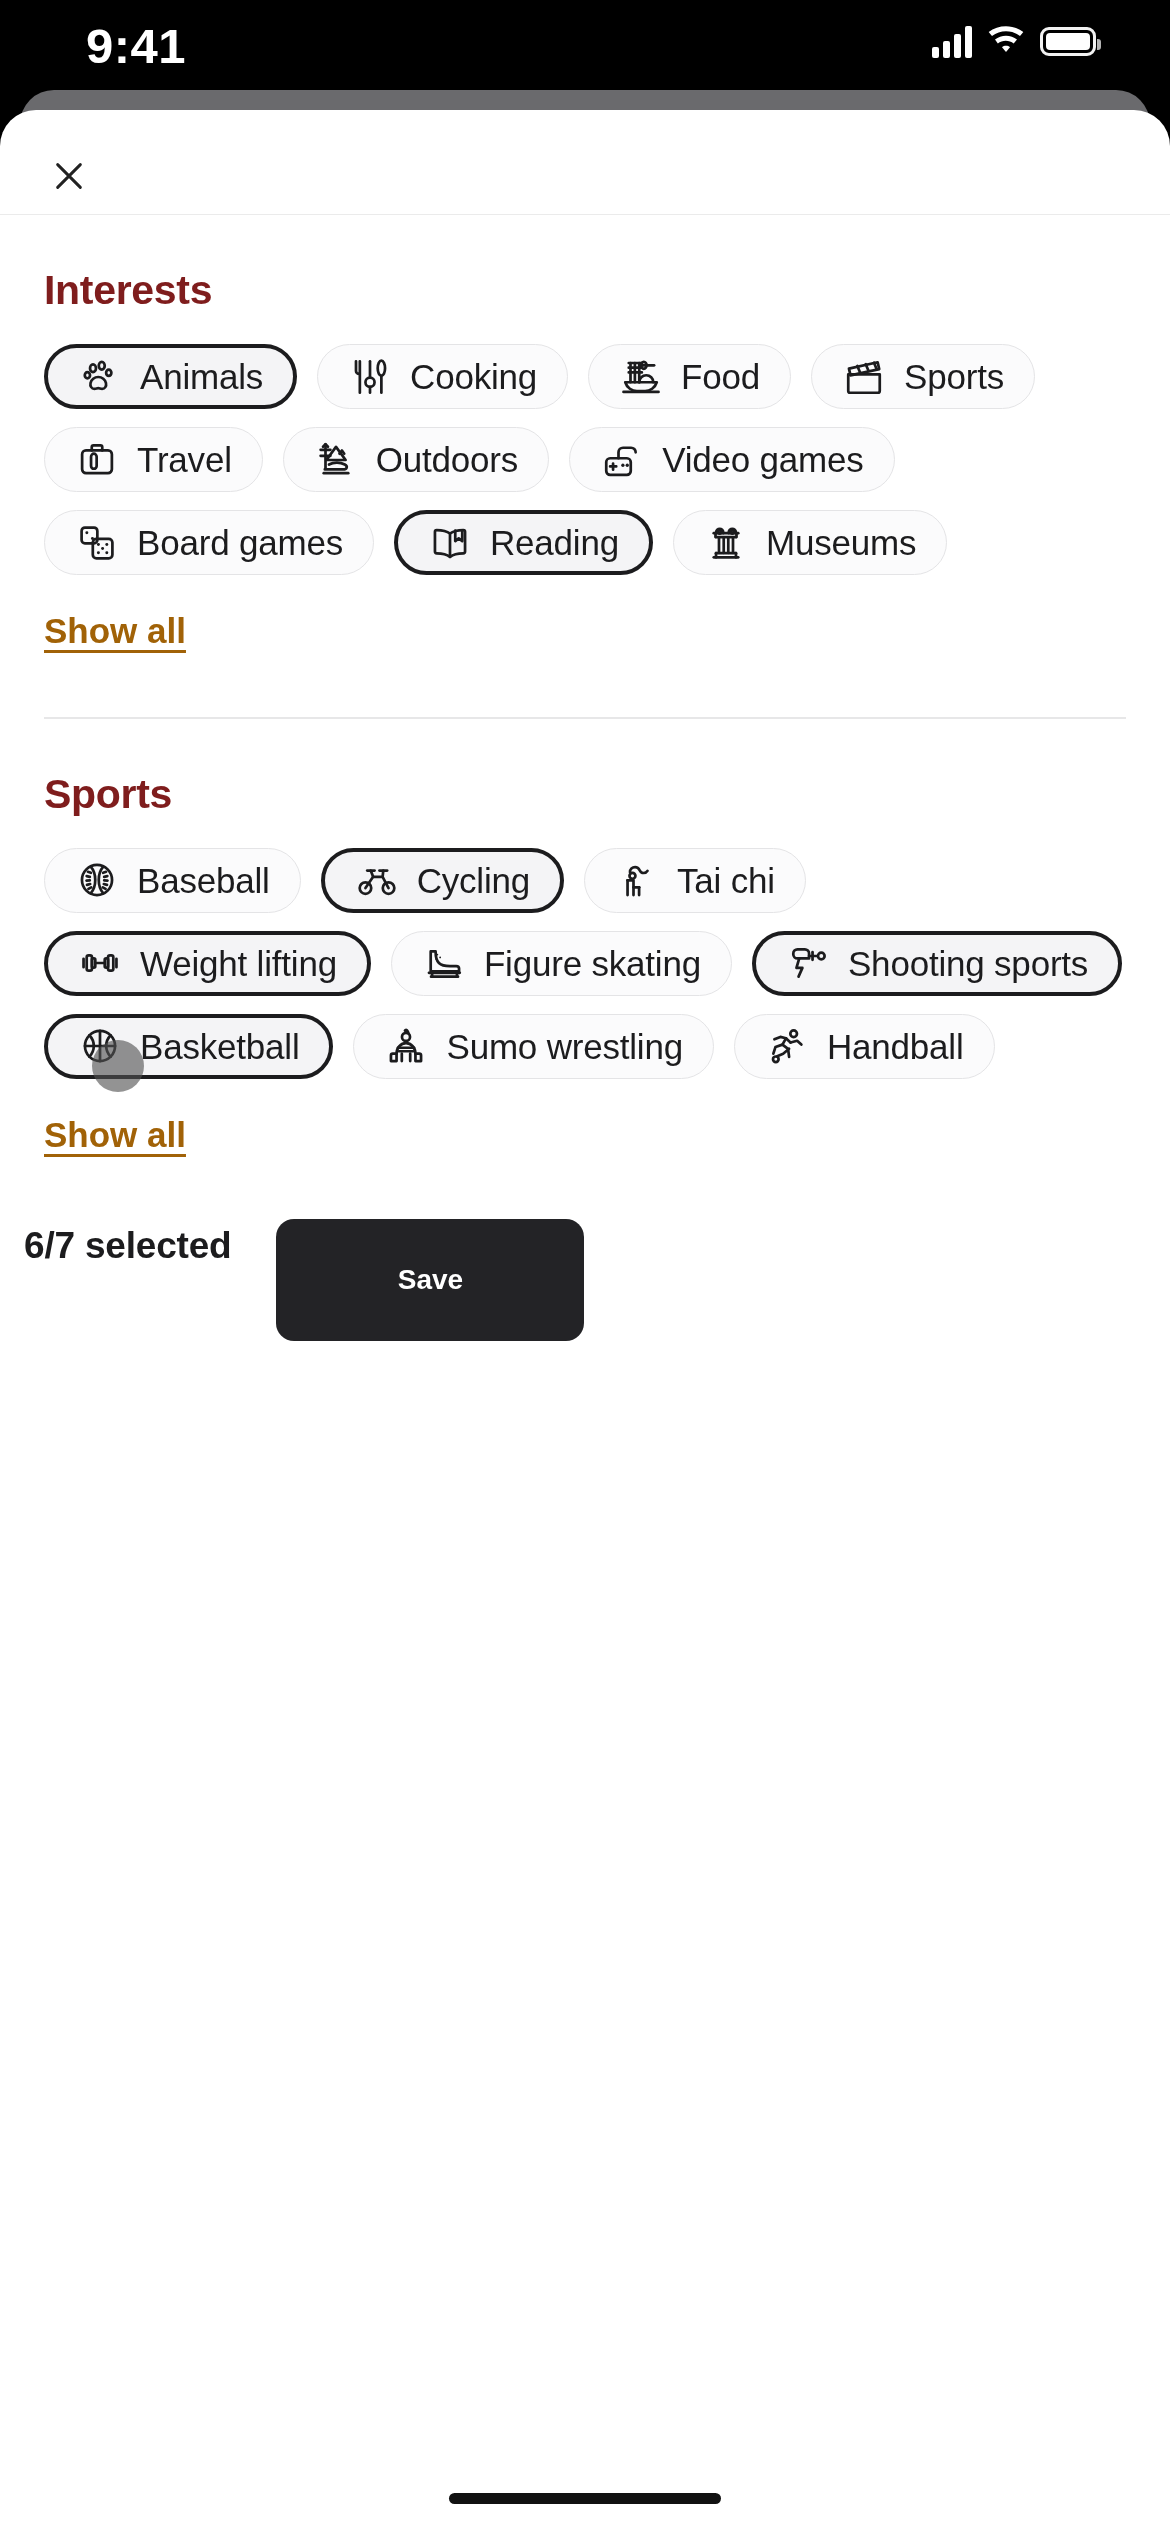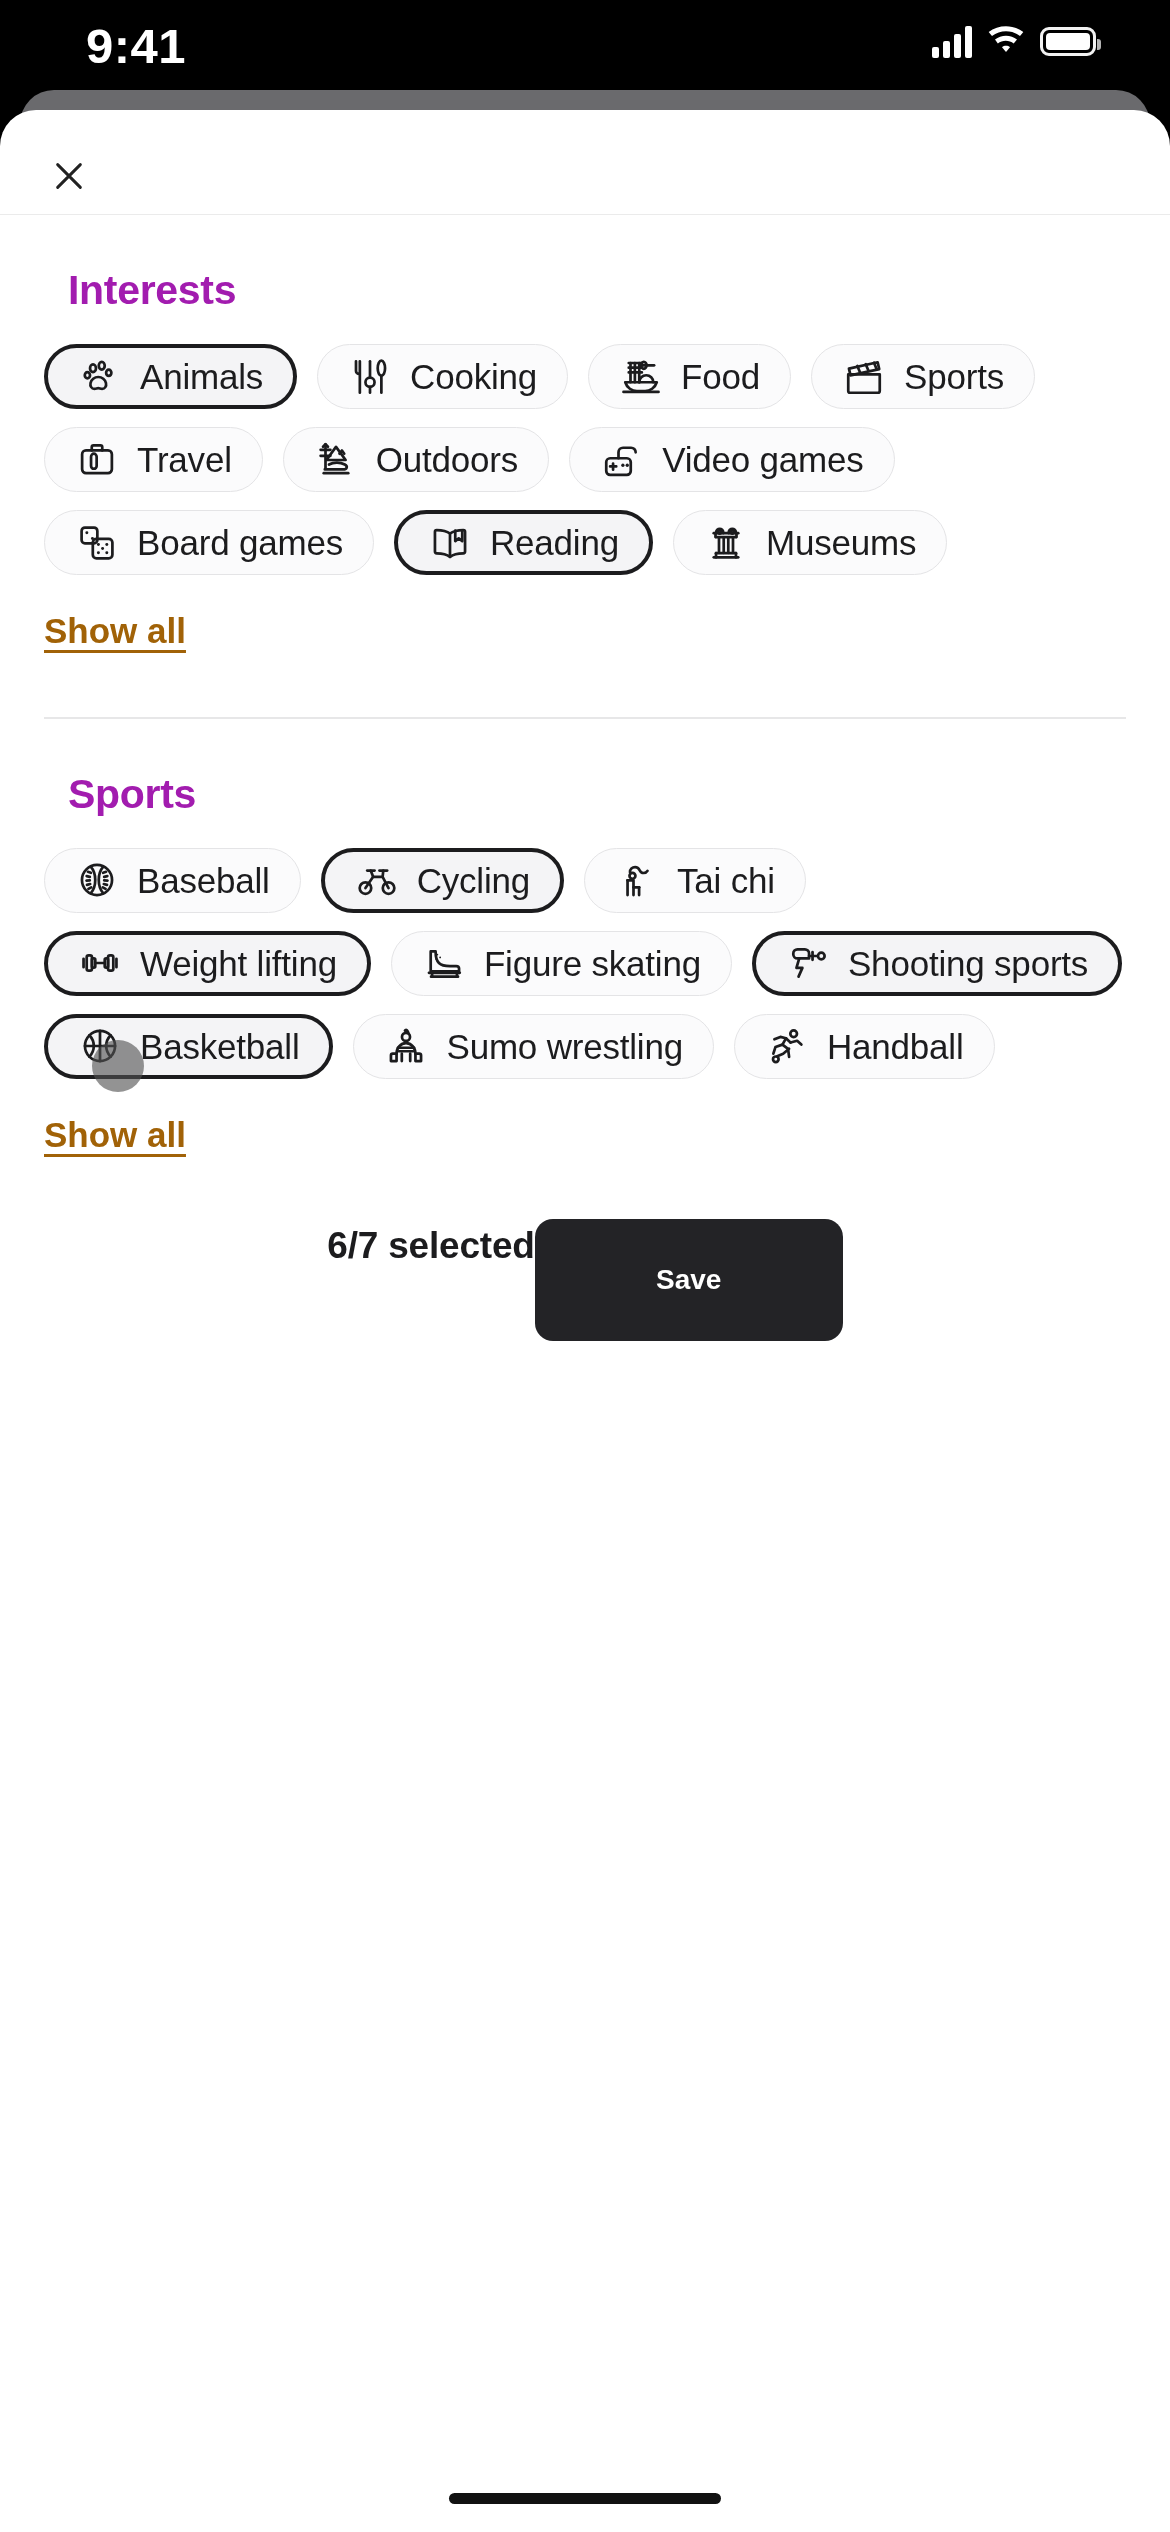--- a/index.html
+++ b/index.html
@@ -50,23 +50,22 @@
     position:absolute; left:45px; top:42px; width:48px; height:48px;
     display:flex; align-items:center; justify-content:center; cursor:pointer;
   }
   .close-btn svg { width:34px; height:34px; }
 
   
   .content { padding:0 44px; }
 
   .section { padding-top:52px; }
   .section-title {
-    font-size:41px; font-weight:700; color:#a21caf; letter-spacing:-0.3px;
+    font-size:41px; font-weight:700; color:#7f1d1d; letter-spacing:-0.3px;
     margin-bottom:30px;
-    margin-left:24px;
   }
 
   .chips { display:flex; flex-wrap:wrap; gap:18px 20px; }
 
   .chip {
     display:inline-flex; align-items:center; gap:18px;
     height:65px; padding:0 30px;
     border:1.5px solid #e4e4e6; border-radius:40px;
     background:#fbfbfc; color:#1c1c1e; cursor:pointer;
     white-space:nowrap;
@@ -87,22 +86,22 @@
 
   .touch-dot {
     position:absolute; left:92px; top:1040px; width:52px; height:52px;
     border-radius:50%; background:rgba(80,80,80,0.62); pointer-events:none;
   }
 
   .divider { height:1.5px; background:#e7e7e8; margin:66px 0 0 0; }
 
   
   .footer {
-    display:flex; align-items:flex-start; justify-content:center;
-    padding:0 64px; margin-top:64px;
+    display:flex; align-items:flex-start; justify-content:flex-start;
+    padding:0 24px; margin-top:64px;gap:45px;
   }
   .footer-left { max-width:640px; padding-top:6px; }
   .sel-count { font-size:37px; font-weight:700; color:#1c1c1e; margin-bottom:14px; letter-spacing:-0.2px; }
   .sel-list { font-size:33px; line-height:1.32; color:#2b2b2e; }
   .save-btn {
     flex:0 0 auto; width:308px; height:122px; border-radius:18px;
     background:#232326; color:#fff; border:none; cursor:pointer;
     font-size:28px; font-weight:700; font-family:"Liberation Sans", sans-serif;
     display:flex; align-items:center; justify-content:center;
   }

